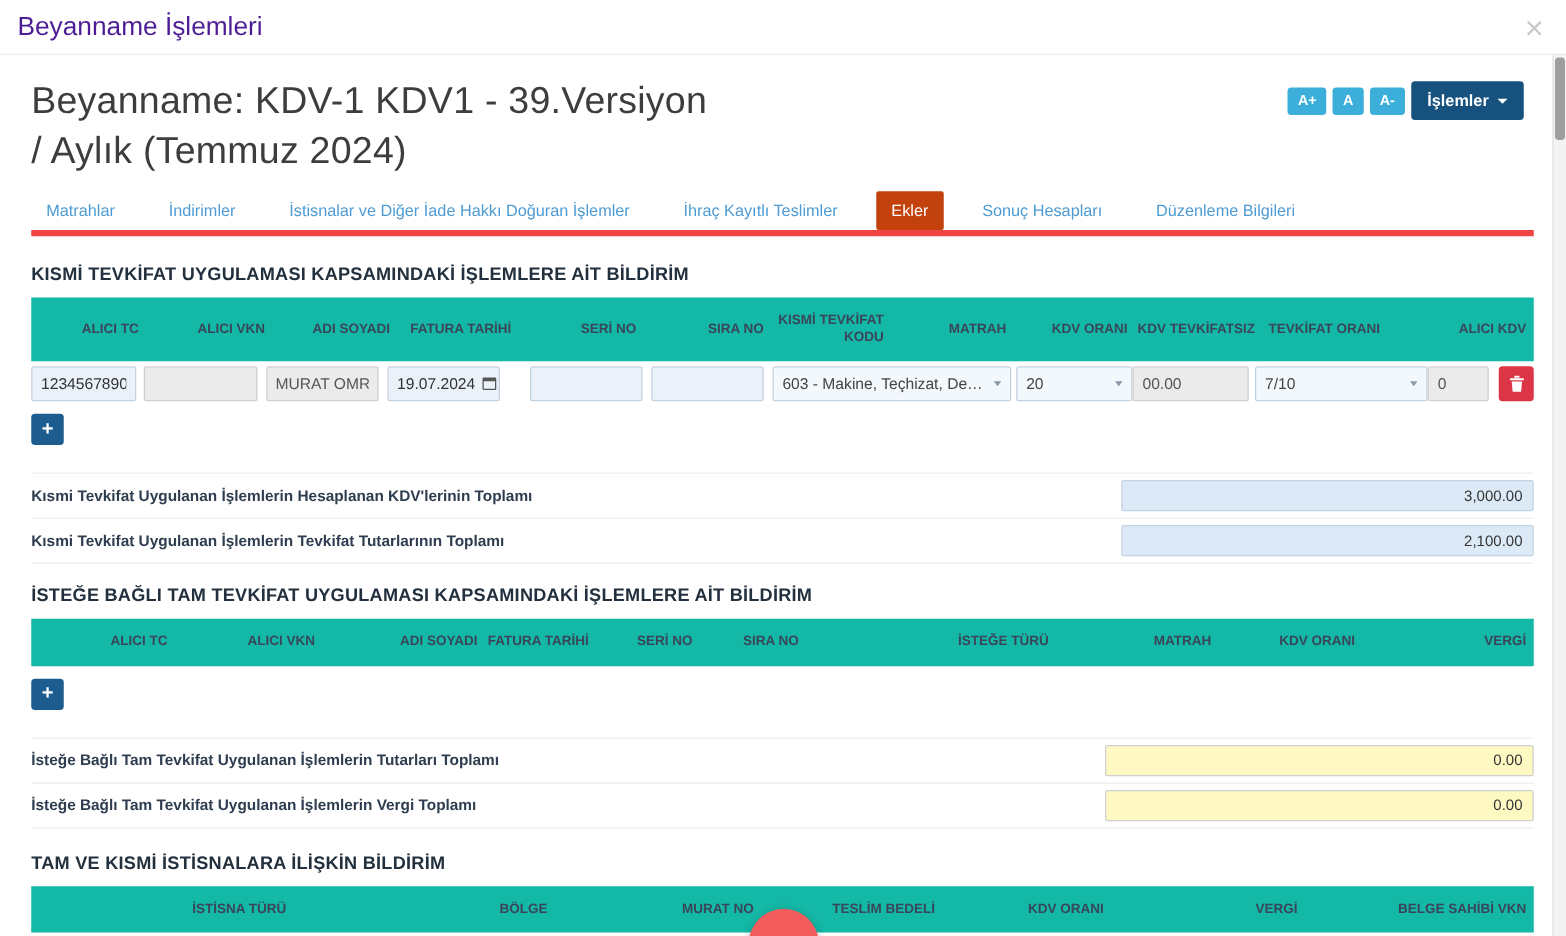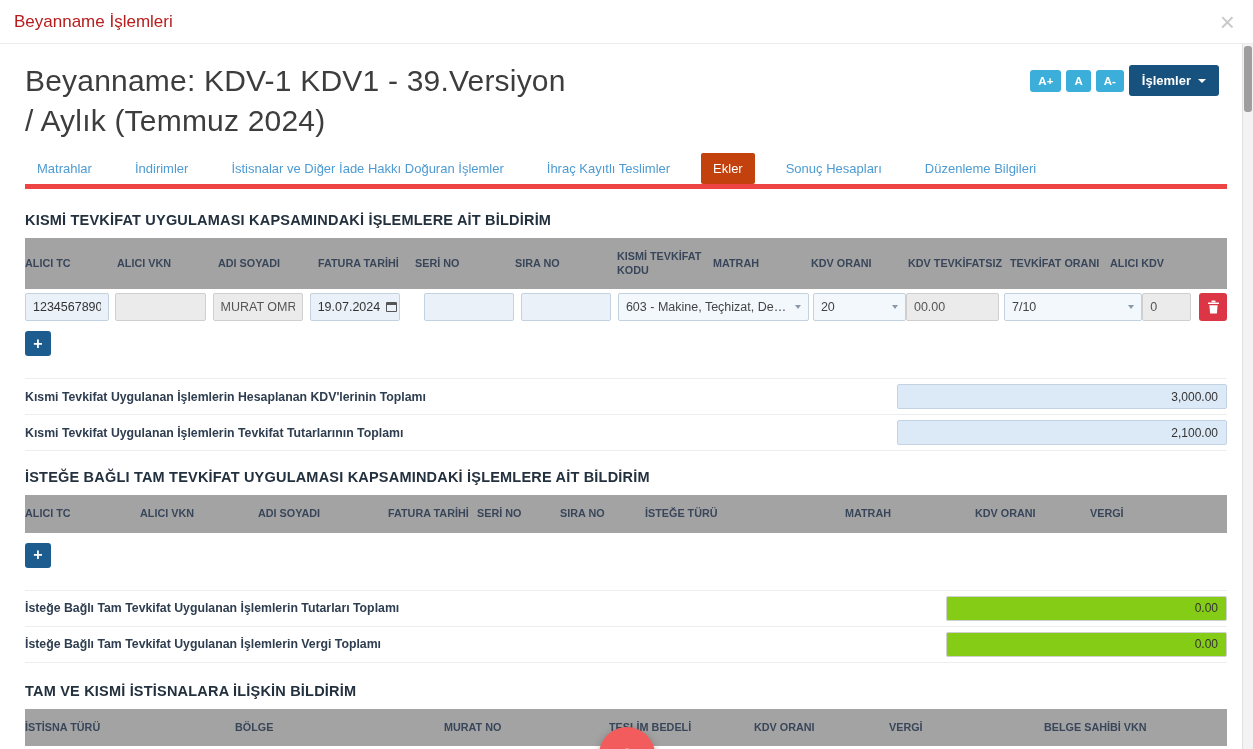--- a/index.html
+++ b/index.html
@@ -6,21 +6,21 @@
   html,body { margin:0; padding:0; }
   body {
     width:1253px; height:749px; overflow:hidden; position:relative;
     background:#ffffff; font-family:"Liberation Sans", sans-serif; color:#333;
   }
   
   .modal-header {
     height:44px; display:flex; align-items:center; justify-content:space-between;
     padding:0 18px 0 14px; border-bottom:1px solid #ececec; background:#fff;
   }
-  .modal-title { font-size:17px; color:#b91c1c; }
+  .modal-title { font-size:21px; color:#4c1d95; }
   .modal-close { font-size:26px; color:#c9c9c9; line-height:1; cursor:pointer; user-select:none; }
   
   .scrollbar { position:absolute; top:44px; right:0; width:11px; bottom:0; background:#f3f3f3; border-left:1px solid #e0e0e0; }
   .scrollbar .thumb { position:absolute; top:2px; left:1px; width:8px; height:66px; background:#9e9e9e; border-radius:3px; }
   
   .content { padding:0 26px 0 25px; }
   .page-header { display:flex; justify-content:space-between; align-items:flex-start; padding-top:17px; }
   .page-title { margin:0; font-size:30px; font-weight:400; color:#3d3d3d; line-height:1.32; max-width:545px; letter-spacing:.2px; }
   .header-buttons { display:flex; align-items:center; gap:5px; margin-top:4px; margin-right:8px; }
   .btn-teal {
@@ -32,21 +32,21 @@
     font-size:13px; font-weight:bold; padding:8px 13px; cursor:pointer; font-family:inherit;
     display:flex; align-items:center; gap:7px;
   }
   .caret-down { width:0; height:0; border-left:4px solid transparent; border-right:4px solid transparent; border-top:4px solid #fff; }
   
   .tabs { display:flex; align-items:center; gap:19px; margin-top:13px; border-bottom:5px solid #ef4444; }
   .tab { color:#4d9bd2; font-size:13px; padding:8px 12px; white-space:nowrap; cursor:pointer; }
   .tab.active { background:#c2410c; color:#fff; border-radius:2px; }
   
   .section-title { font-size:14.5px; font-weight:bold; color:#23303e; margin:23px 0 10px; letter-spacing:.2px; }
-  .thead { display:flex; align-items:center; background:#a3a3a3; min-height:24px; padding:12px 0; }
+  .thead { display:flex; align-items:center; background:#14b8a6; min-height:24px; padding:12px 0;text-align:right; }
   .thead.tall { min-height:35px; }
   .th { font-size:10.8px; font-weight:bold; color:#39465a; padding-right:6px; line-height:1.25; }
   .trow { display:flex; align-items:center; margin-top:4px; }
   .inp {
     height:28px; border:1px solid #c3d2e0; background:#eaf1f9; border-radius:2px;
     font-size:12.5px; color:#333; padding:0 7px; font-family:inherit; min-width:0;
   }
   .inp.gray { background:#ebebeb; border-color:#cfcfcf; color:#555; }
   .selectbox {
     height:28px; border:1px solid #c3d2e0; background:#f3f8fc; border-radius:2px;
@@ -69,21 +69,21 @@
     width:26px; height:25px; background:#1c5c8f; color:#fff; border:none; border-radius:3px;
     font-size:16px; font-weight:bold; margin-top:10px; cursor:pointer; line-height:1; font-family:inherit;
   }
   .summaries { margin-top:22px; border-top:1px solid #ededed; }
   .summary-row { display:flex; align-items:center; justify-content:space-between; height:36px; border-bottom:1px solid #ededed; }
   .summary-label { font-size:12.3px; font-weight:bold; color:#2e3d4f; }
   .summary-input {
     width:330px; height:25px; border:1px solid #c3d3e4; background:#dce9f6; border-radius:2px;
     text-align:right; font-size:12px; color:#333; padding:0 8px; font-family:inherit;
   }
-  .summary-input.gray { background:#84cc16; border-color:#cfcfcf; width:281px; }
+  .summary-input.gray { background:#fef9c3; border-color:#cfcfcf; width:343px; }
   
   .fab {
     position:absolute; left:599px; top:727px; width:56px; height:56px; border-radius:50%;
     background:#f25c5c; color:#fff; border:none; font-size:26px; font-weight:bold;
     display:flex; align-items:center; justify-content:center; cursor:pointer;
     box-shadow:0 2px 8px rgba(0,0,0,.25); font-family:inherit;
   }
 </style>
 </head>
 <body>

